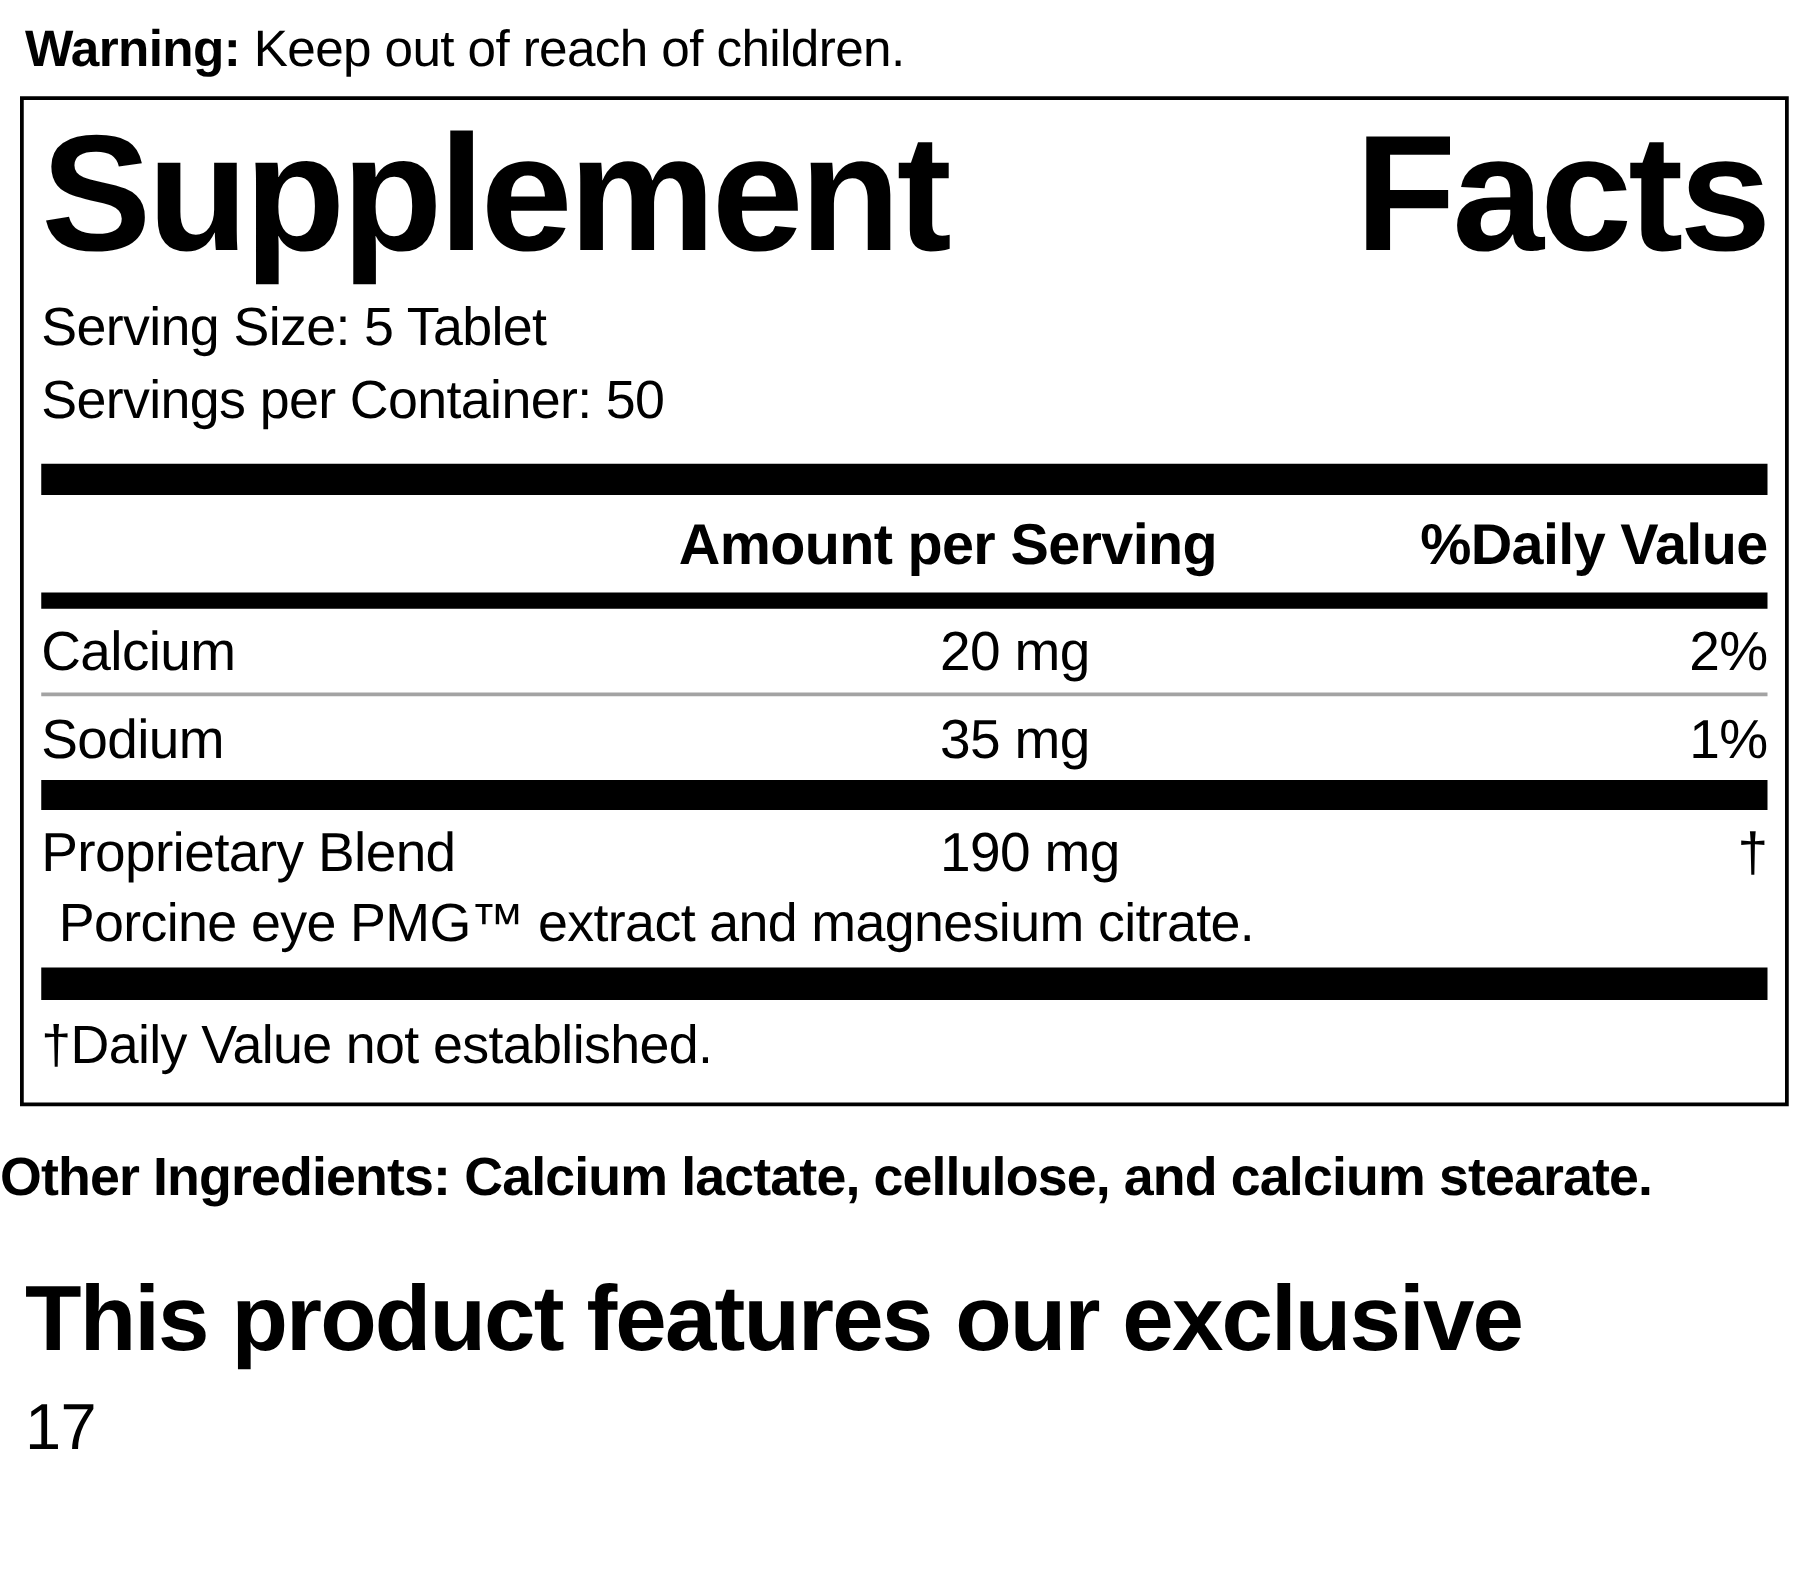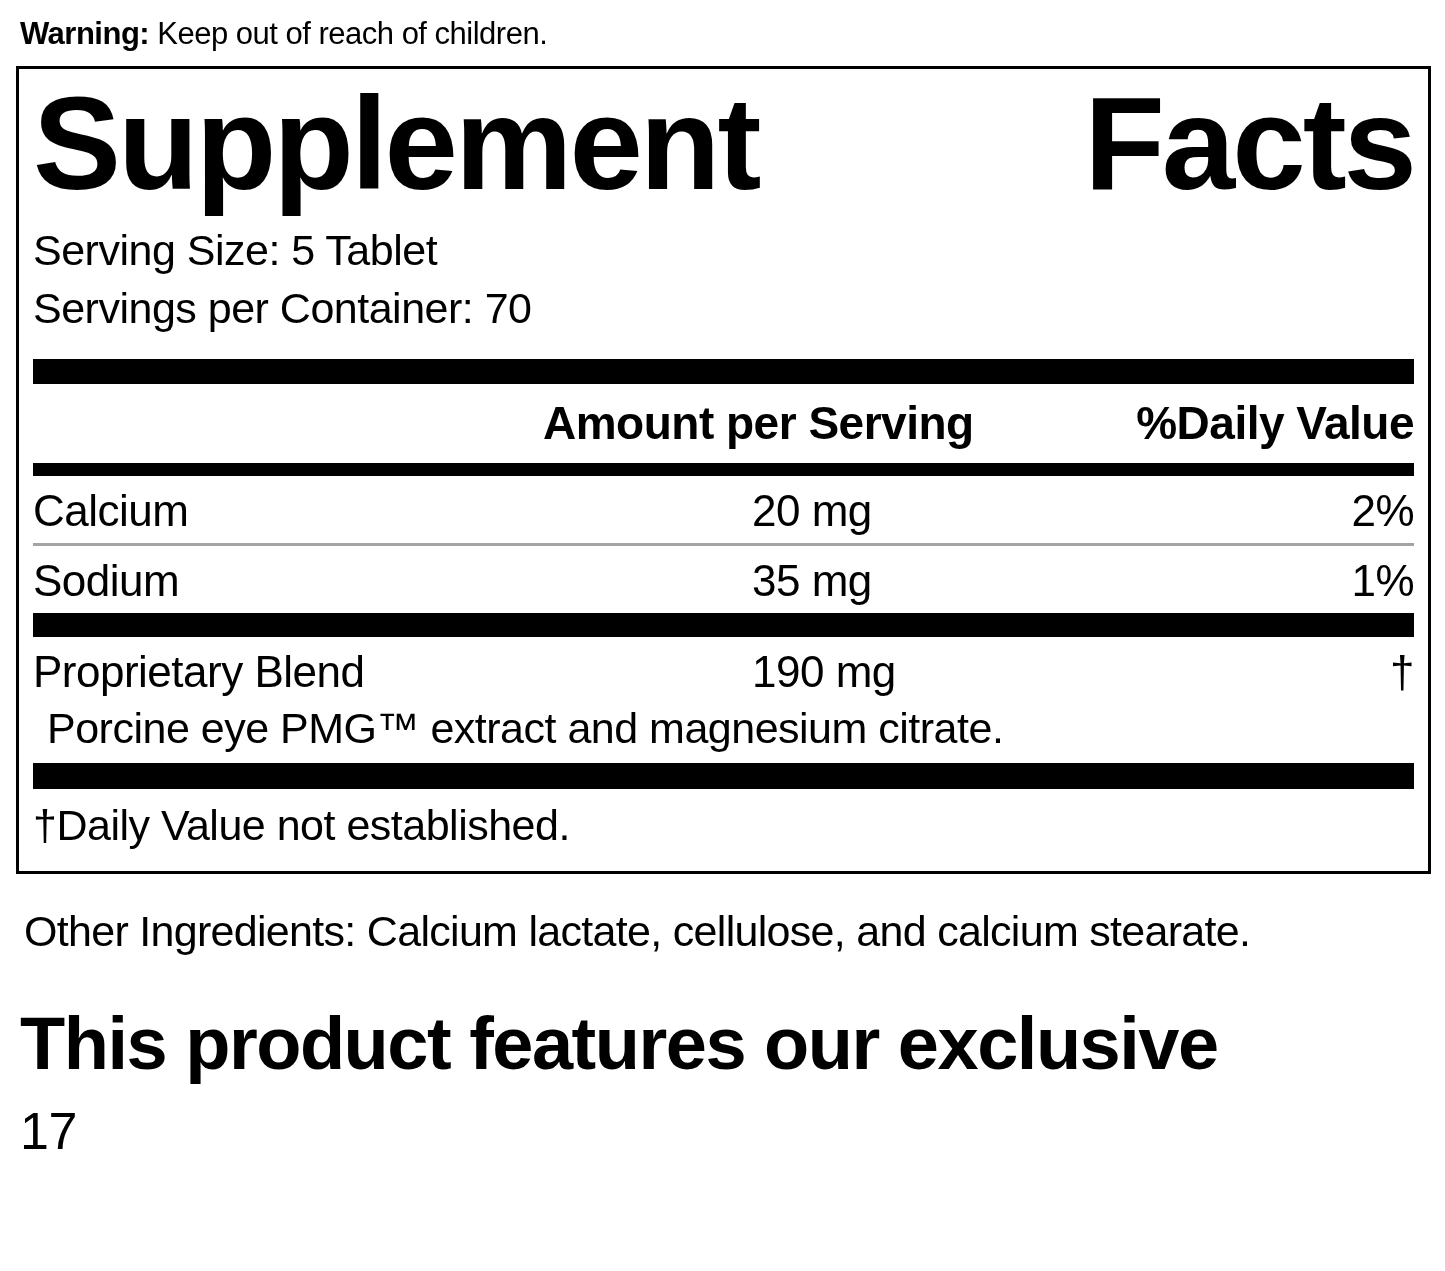--- a/index.html
+++ b/index.html
@@ -7,21 +7,21 @@
     width: 1445px;
     background: #ffffff;
     font-family: "Liberation Sans", "DejaVu Sans", sans-serif;
     color: #000000;
   }
   body { position: relative; height: 1271px; overflow: hidden; }
 
   
   .warning {
     margin: 16px 0 0 20px;
-    font-size: 31px;
+    font-size: 41px;
     letter-spacing: -0.5px;
     line-height: 1.15;
   }
   .warning .w-label { font-weight: bold; }
 
   
   .panel {
     margin: 14px 0 0 16px;
     width: 1415px;
     height: 808px;
@@ -86,24 +86,25 @@
   }
   .footnote {
     font-size: 43px;
     letter-spacing: -0.5px;
     line-height: 50px;
     padding: 11px 0 6px 0;
   }
 
   
   .other-ingredients {
-    margin: 31px 0 0 24px;
+    margin: 31px 0 0 0;
     font-size: 43px;
     letter-spacing: -0.7px;
     line-height: 52px;
+    font-weight: bold;
   }
   .feature-heading {
     margin: 46px 0 16px 20px;
     font-size: 74px;
     font-weight: bold;
     letter-spacing: -1.5px;
     line-height: 82px;
   }
   .page-number {
     margin: 16px 0 0 20px;
@@ -119,21 +120,21 @@
 </p>
 
 <div class="panel">
 
   <div class="title-row">
     <span>Supplement</span>
     <span>Facts</span>
   </div>
 
   <div class="serving-line">Serving Size: 5 Tablet</div>
-  <div class="serving-line">Servings per Container: 70</div>
+  <div class="serving-line">Servings per Container: 50</div>
 
   <div class="bar bar-thick-top"></div>
 
   <div class="header-row">
     <span class="amount-head">Amount per Serving</span>
     <span>%Daily Value</span>
   </div>
 
   <div class="bar bar-medium"></div>
 

